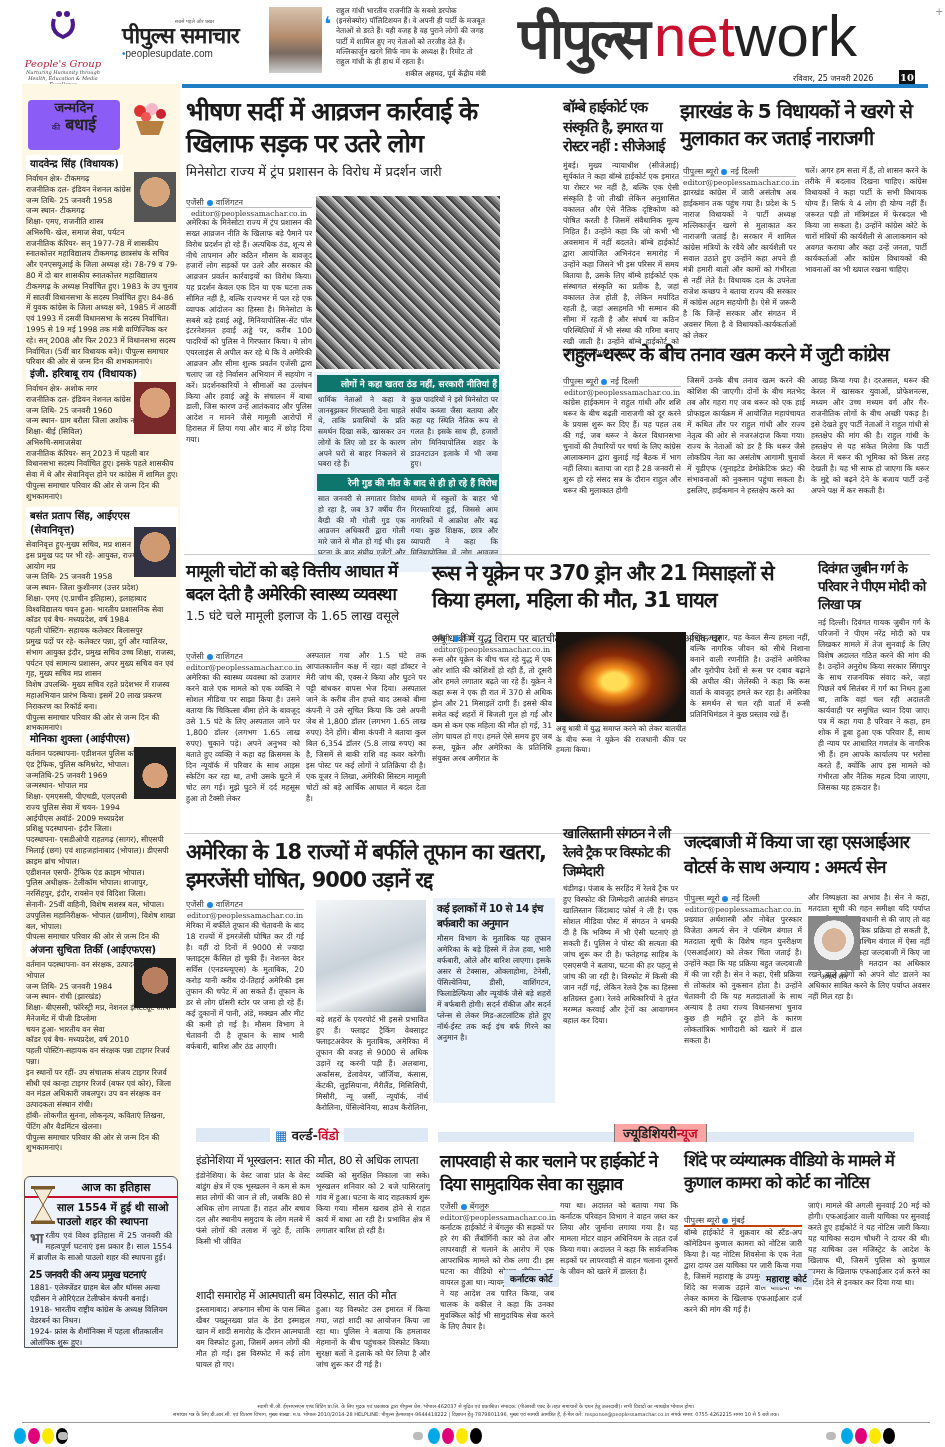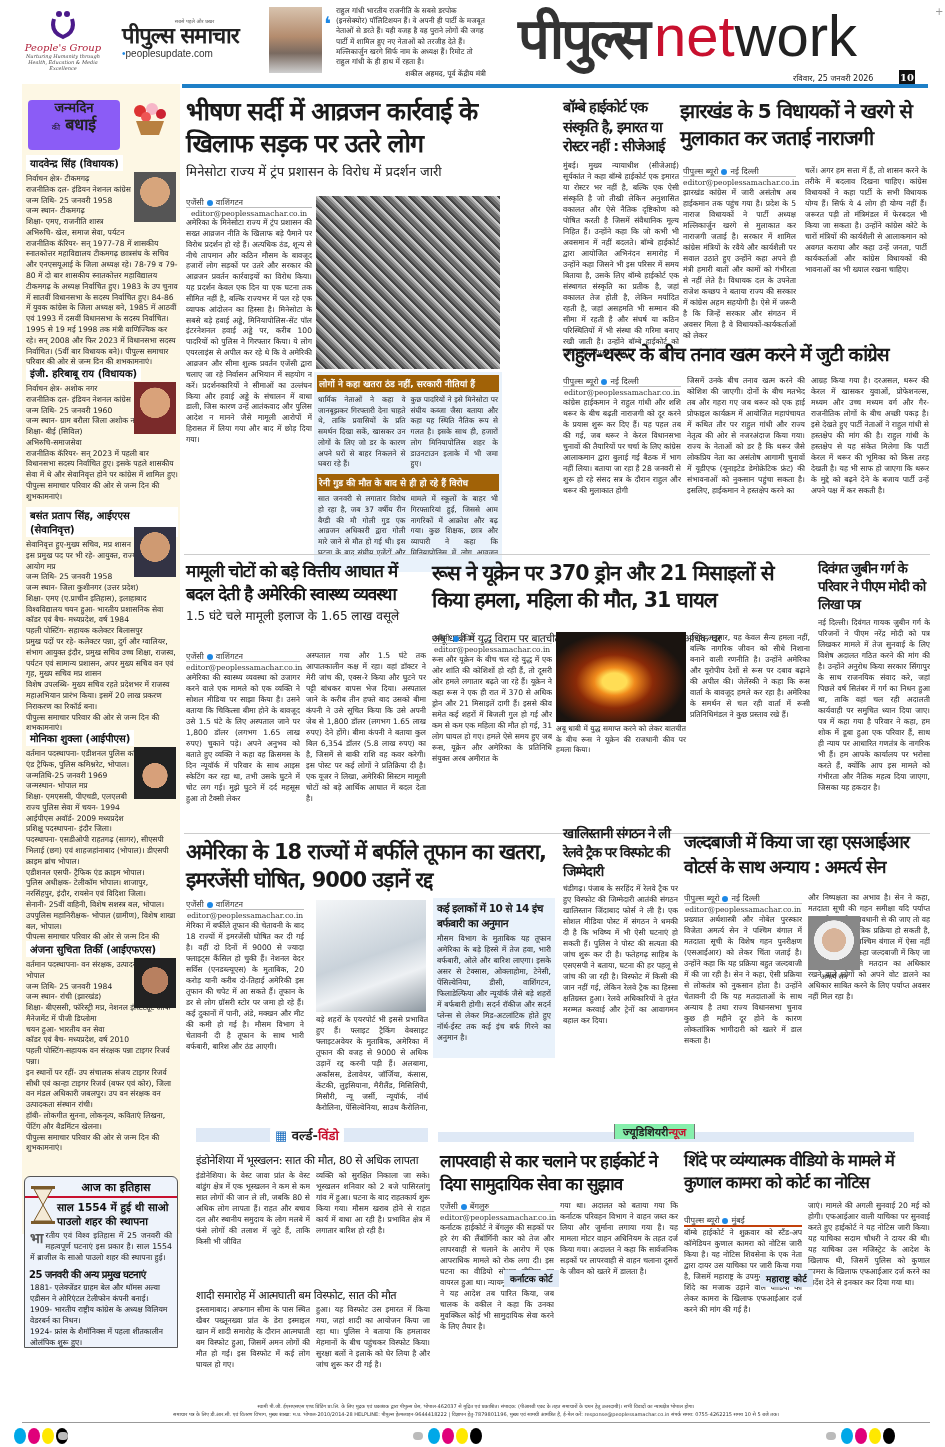--- a/index.html
+++ b/index.html
@@ -12,36 +12,36 @@
 .byline .dot{display:inline-block;width:6px;height:6px;border-radius:50%;background:#1e88e5;margin:0 3px;vertical-align:middle}
 .email{font-size:7.5px;font-family:"DejaVu Serif",serif;text-align:center;color:#333;border-top:1px solid #bbb;padding-top:1px}
 .photo{background:#999}
 .rule{background:#ccc}
 
 .blue-bar{background:#1e7fc7}
 
 .leftcol{background:#fdf7e4}
 .lc-name{font-size:10px;font-weight:bold;background:#fff;padding:1px 4px;display:inline-block}
 .lc-text{font-size:8px;line-height:1.42;color:#222}
-.boxblue{background:#a16207;color:#fff;font-weight:bold;text-align:left}
+.boxblue{background:#0f766e;color:#fff;font-weight:bold;text-align:right}
 .quote{font-size:8.5px;line-height:1.35;color:#222}
 .cmyk span{display:inline-block;width:12px;height:16px;border-radius:50%;margin-right:2px}
 </style>
 </head>
 <body>
 
 <div class="abs" style="left:0;top:0;width:945px;height:92px;">
 
   <div class="abs" style="left:22px;top:10px;width:82px;height:70px;text-align:center;">
     <svg width="30" height="30" viewBox="0 0 30 30" style="display:block;margin:0 auto;">
       <circle cx="11" cy="4" r="3" fill="#4b1a8a"></circle>
         <circle cx="19" cy="4" r="3" fill="#4b1a8a"></circle>
       <path d="M6 9 Q2 22 15 27 Q28 22 24 9" stroke="#4b1a8a" stroke-width="4" fill="none"></path>
     </svg>
-    <div class="serif" style="font-size:10px;font-style:italic;color:#b0203a;margin-top:2px;">People's Group</div>
+    <div class="serif" style="font-size:10px;font-style:italic;color:#b0203a;margin-top:18px;">People's Group</div>
     <div class="serif" style="font-size:5px;font-style:italic;line-height:1.2;color:#444;">Nurturing Humanity through Health, Education &amp; Media Excellence</div>
   </div>
 
   <div class="abs" style="left:122px;top:18px;width:145px;">
     <div style="font-size:5px;text-align:center;color:#555;">सबसे पहले और प्रखर</div>
     <div style="font-size:22px;font-weight:bold;letter-spacing:-1px;color:#222;line-height:1.1;">पीपुल्स समाचार</div>
     <div style="font-size:10px;color:#333;font-family:'Liberation Sans',sans-serif;"><span style="color:#1e88e5;">•</span><span>peoplesupdate.com</span></div>
   </div>
 
   <div class="abs photo" style="left:269px;top:7px;width:53px;height:66px;background:linear-gradient(180deg,#d8c3ae 0%,#b48c6e 45%,#7a6a60 70%,#cfcfcf 100%);"></div>
@@ -155,21 +155,21 @@
         <path d="M5 4 L23 4 L14 20 L23 36 L5 36 L14 20Z" fill="#f4ead6" stroke="#7a5a2a"></path>
       </svg>
   </div>
   <div style="font-size:10.5px;font-weight:bold;line-height:1.3;padding:3px 4px 0 32px;">साल 1554 में हुई थी साओ पाउलो शहर की स्थापना</div>
   <div class="body" style="padding:3px 5px 0;font-size:7.8px;line-height:1.4;">
     <span style="font-size:14px;font-weight:bold;color:#555;float:left;line-height:1;margin-right:2px;">भा</span><span>रतीय एवं विश्व इतिहास में 25 जनवरी की महत्वपूर्ण घटनाएं इस प्रकार है। साल 1554 में ब्राजील के साओ पाउलो शहर की स्थापना हुई।</span>
   </div>
   <div style="font-size:10px;font-weight:bold;padding:3px 4px 1px;letter-spacing:-0.5px;">25 जनवरी की अन्य प्रमुख घटनाएं</div>
   <div style="padding:0 5px;font-size:7.6px;line-height:1.45;">
     <div>1881- एलेक्जेंडर ग्राहम बेल और थॉमस अल्वा एडीसन ने ओरिएंटल टेलीफोन कंपनी बनाई।</div>
-    <div>1909- भारतीय राष्ट्रीय कांग्रेस के अध्यक्ष विलियम वेडरबर्न का निधन।</div>
+    <div>1918- भारतीय राष्ट्रीय कांग्रेस के अध्यक्ष विलियम वेडरबर्न का निधन।</div>
     <div>1924- फ्रांस के शैमॉनिक्स में पहला शीतकालीन ओलंपिक शुरू हुए।</div>
   </div>
 </div>
 
 <div class="abs" style="left:186px;top:96px;width:314px;">
   <div class="hl" style="font-size:25px;line-height:1.27;">भीषण सर्दी में आव्रजन कार्रवाई के खिलाफ सड़क पर उतरे लोग</div>
   <div style="font-size:13px;color:#222;margin-top:2px;white-space:nowrap;">मिनेसोटा राज्य में ट्रंप प्रशासन के विरोध में प्रदर्शन जारी</div>
 </div>
 <div class="abs" style="left:186px;top:196px;width:126px;">
   <div class="byline"><span>एजेंसी</span><span class="dot"></span><span>वाशिंगटन</span></div>
@@ -248,21 +248,21 @@
 <div class="abs rule" style="left:184px;top:833px;width:746px;height:1px;"></div>
 
 <div class="abs hl" style="left:186px;top:838px;width:370px;font-size:21px;line-height:1.35;">अमेरिका के 18 राज्यों में बर्फीले तूफान का खतरा, इमरजेंसी घोषित, 9000 उड़ानें रद्द</div>
 <div class="abs" style="left:186px;top:898px;width:118px;">
   <div class="byline"><span>एजेंसी</span><span class="dot"></span><span>वाशिंगटन</span></div>
   <div class="email">editor@peoplessamachar.co.in</div>
   <div class="body" style="font-size:7.6px;height:190px;overflow:hidden;">मेरिका में बर्फीले तूफान की चेतावनी के बाद 18 राज्यों में इमरजेंसी घोषित कर दी गई है। वहीं दो दिनों में 9000 से ज्यादा फ्लाइट्स कैंसिल हो चुकी हैं। नेशनल वेदर सर्विस (एनडब्ल्यूएस) के मुताबिक, 20 करोड़ यानी करीब दो-तिहाई अमेरिकी इस तूफान की चपेट में आ सकते हैं। तूफान के डर से लोग ग्रॉसरी स्टोर पर जमा हो रहे हैं। कई दुकानों में पानी, अंडे, मक्खन और मीट की कमी हो गई है। मौसम विभाग ने चेतावनी दी है तूफान के साथ भारी बर्फबारी, बारिश और ठंड आएगी।</div>
 </div>
 <div class="abs photo" style="left:316px;top:900px;width:110px;height:112px;background:linear-gradient(160deg,#f4f6f8 0%,#c9d2da 50%,#eef1f4 70%,#8d97a0 100%);"></div>
 <div class="abs body" style="left:316px;top:1014px;width:112px;font-size:7.6px;height:100px;overflow:hidden;">बड़े शहरों के एयरपोर्ट भी इससे प्रभावित हुए हैं। फ्लाइट ट्रैकिंग वेबसाइट फ्लाइटअवेयर के मुताबिक, अमेरिका में तूफान की वजह से 9000 से अधिक उड़ानें रद्द करनी पड़ी हैं। अलबामा, अर्कांसस, डेलावेयर, जॉर्जिया, कंसास, केंटकी, लुइसियाना, मैरीलैंड, मिसिसिपी, मिसौरी, न्यू जर्सी, न्यूयॉर्क, नॉर्थ कैरोलिना, पेंसिल्वेनिया, साउथ कैरोलिना, टेनेसी, टेक्सास, वर्जीनिया जैसे 18 राज्यों में एमर्जेंसी घोषित कर दी है।</div>
-<div class="abs" style="left:433px;top:898px;width:122px;height:160px;background:#e9f2fb;padding:3px 4px;">
+<div class="abs" style="left:433px;top:898px;width:122px;height:205px;background:#e9f2fb;padding:3px 4px;">
   <div class="hl" style="font-size:10.5px;line-height:1.45;letter-spacing:-0.5px;">कई इलाकों में 10 से 14 इंच बर्फबारी का अनुमान</div>
   <div class="body" style="font-size:7.6px;margin-top:2px;height:170px;overflow:hidden;">मौसम विभाग के मुताबिक यह तूफान अमेरिका के बड़े हिस्से में तेज हवा, भारी बर्फबारी, ओले और बारिश लाएगा। इसके असर से टेक्सास, ओक्लाहोमा, टेनेसी, पेंसिल्वेनिया, डीसी, वाशिंगटन, फिलाडेल्फिया और न्यूयॉर्क जैसे बड़े शहरों में बर्फबारी होगी। सदर्न रॉकीज और सदर्न प्लेन्स से लेकर मिड-अटलांटिक होते हुए नॉर्थ-ईस्ट तक कई इंच बर्फ गिरने का अनुमान है।</div>
 </div>
 
 <div class="abs" style="left:563px;top:824px;width:115px;">
   <div class="hl" style="font-size:13.5px;line-height:1.4;">खालिस्तानी संगठन ने ली रेलवे ट्रैक पर विस्फोट की जिम्मेदारी</div>
   <div class="body" style="margin-top:2px;font-size:7.6px;height:222px;overflow:hidden;">चंडीगढ़। पंजाब के सरहिंद में रेलवे ट्रैक पर हुए विस्फोट की जिम्मेदारी आतंकी संगठन खालिस्तान जिंदाबाद फोर्स ने ली है। एक सोशल मीडिया पोस्ट में संगठन ने धमकी दी है कि भविष्य में भी ऐसी घटनाएं हो सकती हैं। पुलिस ने पोस्ट की सत्यता की जांच शुरू कर दी है। फतेहगढ़ साहिब के एसएसपी ने बताया, घटना की हर पहलू से जांच की जा रही है। विस्फोट में किसी की जान नहीं गई, लेकिन रेलवे ट्रैक का हिस्सा क्षतिग्रस्त हुआ। रेलवे अधिकारियों ने तुरंत मरम्मत करवाई और ट्रेनों का आवागमन बहाल कर दिया।</div>
 </div>
 
 <div class="abs hl" style="left:684px;top:830px;width:250px;font-size:17.5px;line-height:1.4;">जल्दबाजी में किया जा रहा एसआईआर वोटर्स के साथ अन्याय : अमर्त्य सेन</div>
@@ -283,21 +283,21 @@
   <span style="color:#222;">वर्ल्ड-</span><span style="color:#c8102e;">विंडो</span>
 </div>
 <div class="abs" style="left:196px;top:1152px;width:240px;font-size:11px;white-space:nowrap;letter-spacing:-0.4px;">इंडोनेशिया में भूस्खलन: सात की मौत, 80 से अधिक लापता</div>
 <div class="abs body" style="left:196px;top:1170px;width:114px;font-size:7.6px;height:100px;overflow:hidden;">इंडोनेशिया। के वेस्ट जावा प्रांत के वेस्ट बांडुंग क्षेत्र में एक भूस्खलन ने कम से कम सात लोगों की जान ले ली, जबकि 80 से अधिक लोग लापता हैं। राहत और बचाव दल और स्थानीय समुदाय के लोग मलबे में फंसे लोगों की तलाश में जुटे हैं, ताकि किसी भी जीवित</div>
 <div class="abs body" style="left:316px;top:1170px;width:114px;font-size:7.6px;height:100px;overflow:hidden;">व्यक्ति को सुरक्षित निकाला जा सके। भूस्खलन शनिवार को 2 बजे पासिरलांगु गांव में हुआ। घटना के बाद राहतकार्य शुरू किया गया। मौसम खराब होने से राहत कार्य में बाधा आ रही है। प्रभावित क्षेत्र में लगातार बारिश हो रही है।</div>
 <div class="abs" style="left:196px;top:1287px;width:240px;font-size:11px;white-space:nowrap;letter-spacing:-0.4px;">शादी समारोह में आत्मघाती बम विस्फोट, सात की मौत</div>
 <div class="abs body" style="left:196px;top:1304px;width:114px;font-size:7.6px;height:95px;overflow:hidden;">इस्लामाबाद। अफगान सीमा के पास स्थित खैबर पख्तूनख्वा प्रांत के डेरा इस्माइल खान में शादी समारोह के दौरान आत्मघाती बम विस्फोट हुआ, जिसमें अमन लोगों की मौत हो गई। इस विस्फोट में कई लोग घायल हो गए।</div>
 <div class="abs body" style="left:316px;top:1304px;width:114px;font-size:7.6px;height:95px;overflow:hidden;">हुआ। यह विस्फोट उस इमारत में किया गया, जहां शादी का आयोजन किया जा रहा था। पुलिस ने बताया कि हमलावर मेहमानों के बीच पहुंचकर विस्फोट किया। सुरक्षा बलों ने इलाके को घेर लिया है और जांच शुरू कर दी गई है।</div>
 
 <div class="abs" style="left:438px;top:1132px;width:476px;height:10px;background:#dfe9f6;"></div>
-<div class="abs" style="left:614px;top:1124px;background:#86efac;padding:0 8px;font-size:11px;font-weight:bold;border-left:1px solid #777;border-right:1px solid #777;white-space:nowrap;">
+<div class="abs" style="left:614px;top:1124px;background:#fca5a5;padding:0 8px;font-size:13px;font-weight:bold;border-left:1px solid #777;border-right:1px solid #777;white-space:nowrap;">
   <span style="color:#222;">ज्यूडिशियरी</span><span style="color:#c8102e;">न्यूज</span>
 </div>
 <div class="abs hl" style="left:440px;top:1150px;width:240px;font-size:17px;line-height:1.35;">लापरवाही से कार चलाने पर हाईकोर्ट ने दिया सामुदायिक सेवा का सुझाव</div>
 <div class="abs" style="left:440px;top:1200px;width:114px;">
   <div class="byline"><span>एजेंसी</span><span class="dot"></span><span>बेंगलुरु</span></div>
   <div class="email">editor@peoplessamachar.co.in</div>
   <div class="body" style="font-size:7.6px;height:175px;overflow:hidden;">कर्नाटक हाईकोर्ट ने बेंगलुरु की सड़कों पर हरे रंग की लैंबॉर्गिनी कार को तेज और लापरवाही से चलाने के आरोप में एक आपराधिक मामले को रोक लगा दी। इस घटना का वीडियो सोशल मीडिया पर वायरल हुआ था। न्यायमूर्ति एम. नागप्रसन्ना ने यह आदेश तब पारित किया, जब चालक के वकील ने कहा कि उनका मुवक्किल कोई भी सामुदायिक सेवा करने के लिए तैयार है।</div>
 </div>
 <div class="abs body" style="left:560px;top:1200px;width:118px;font-size:7.6px;height:192px;overflow:hidden;">गया था। अदालत को बताया गया कि कर्नाटक परिवहन विभाग ने वाहन जब्त कर लिया और जुर्माना लगाया गया है। यह मामला मोटर वाहन अधिनियम के तहत दर्ज किया गया। अदालत ने कहा कि सार्वजनिक सड़कों पर लापरवाही से वाहन चलाना दूसरों के जीवन को खतरे में डालता है।</div>
 <div class="abs" style="left:504px;top:1270px;background:#dfe9f6;padding:2px 6px;font-size:9px;font-weight:bold;">कर्नाटक कोर्ट</div>

